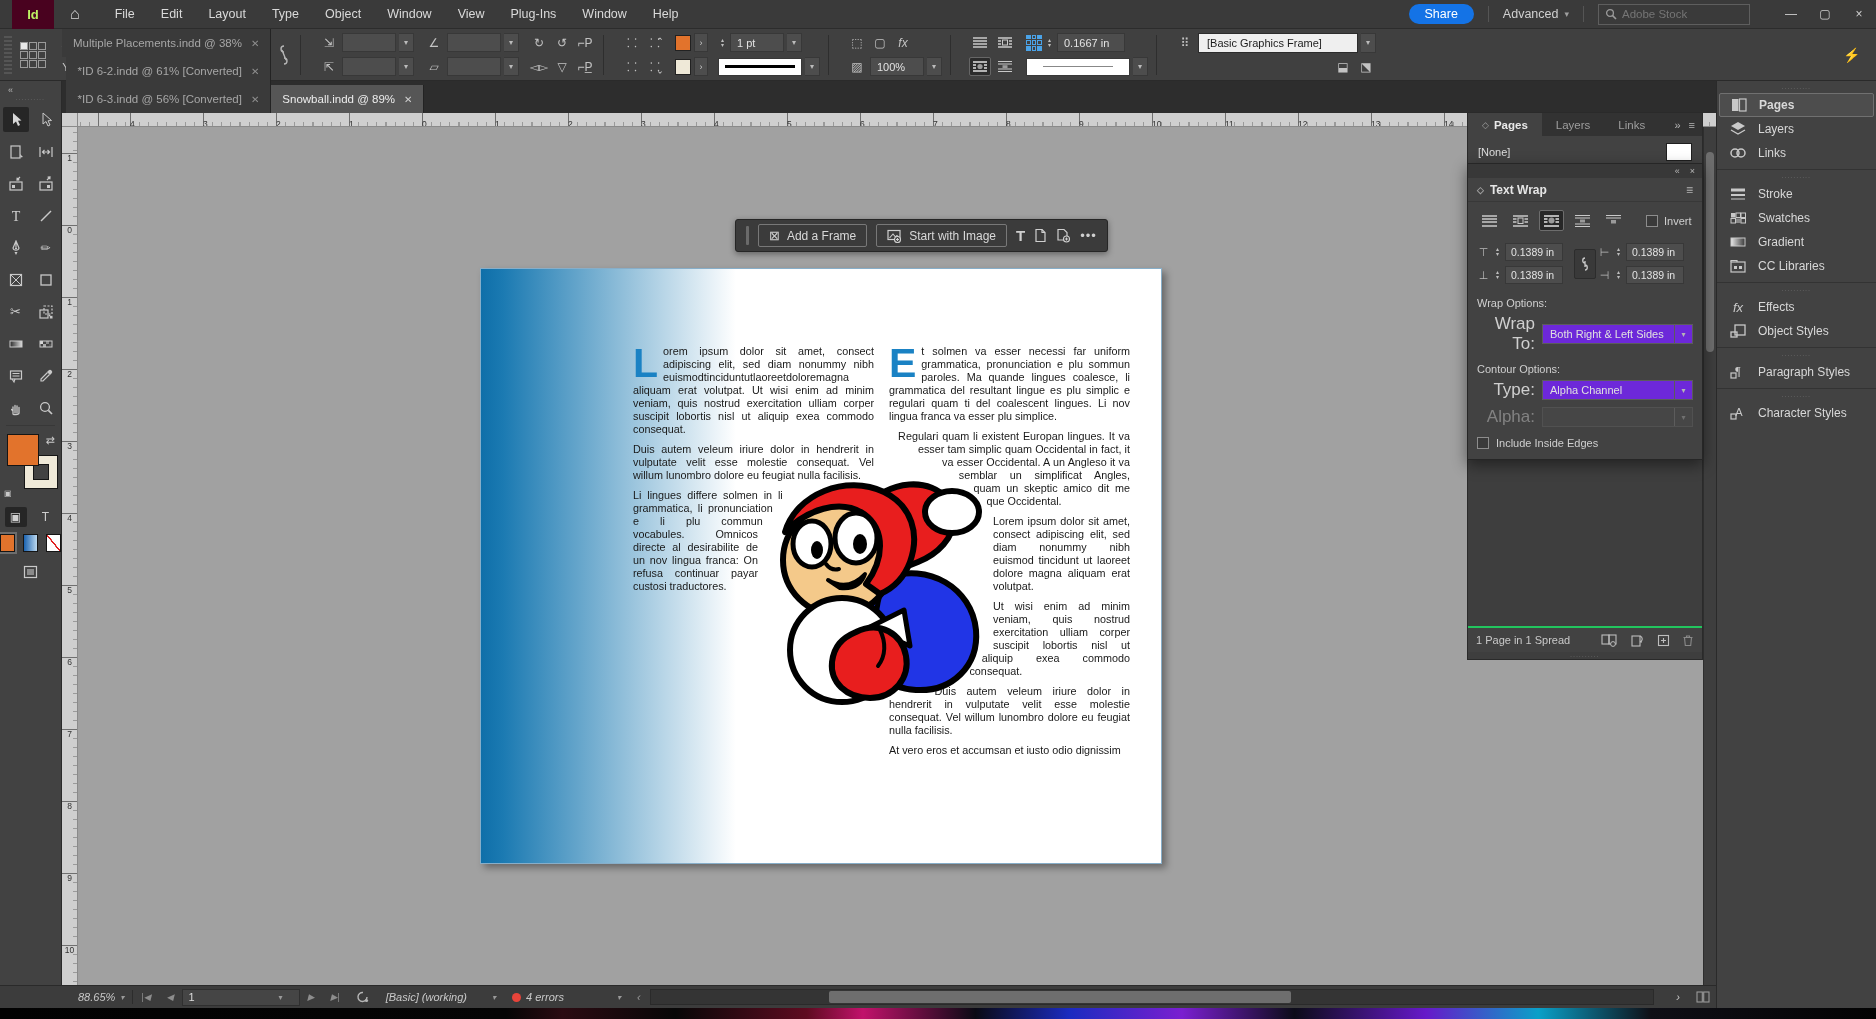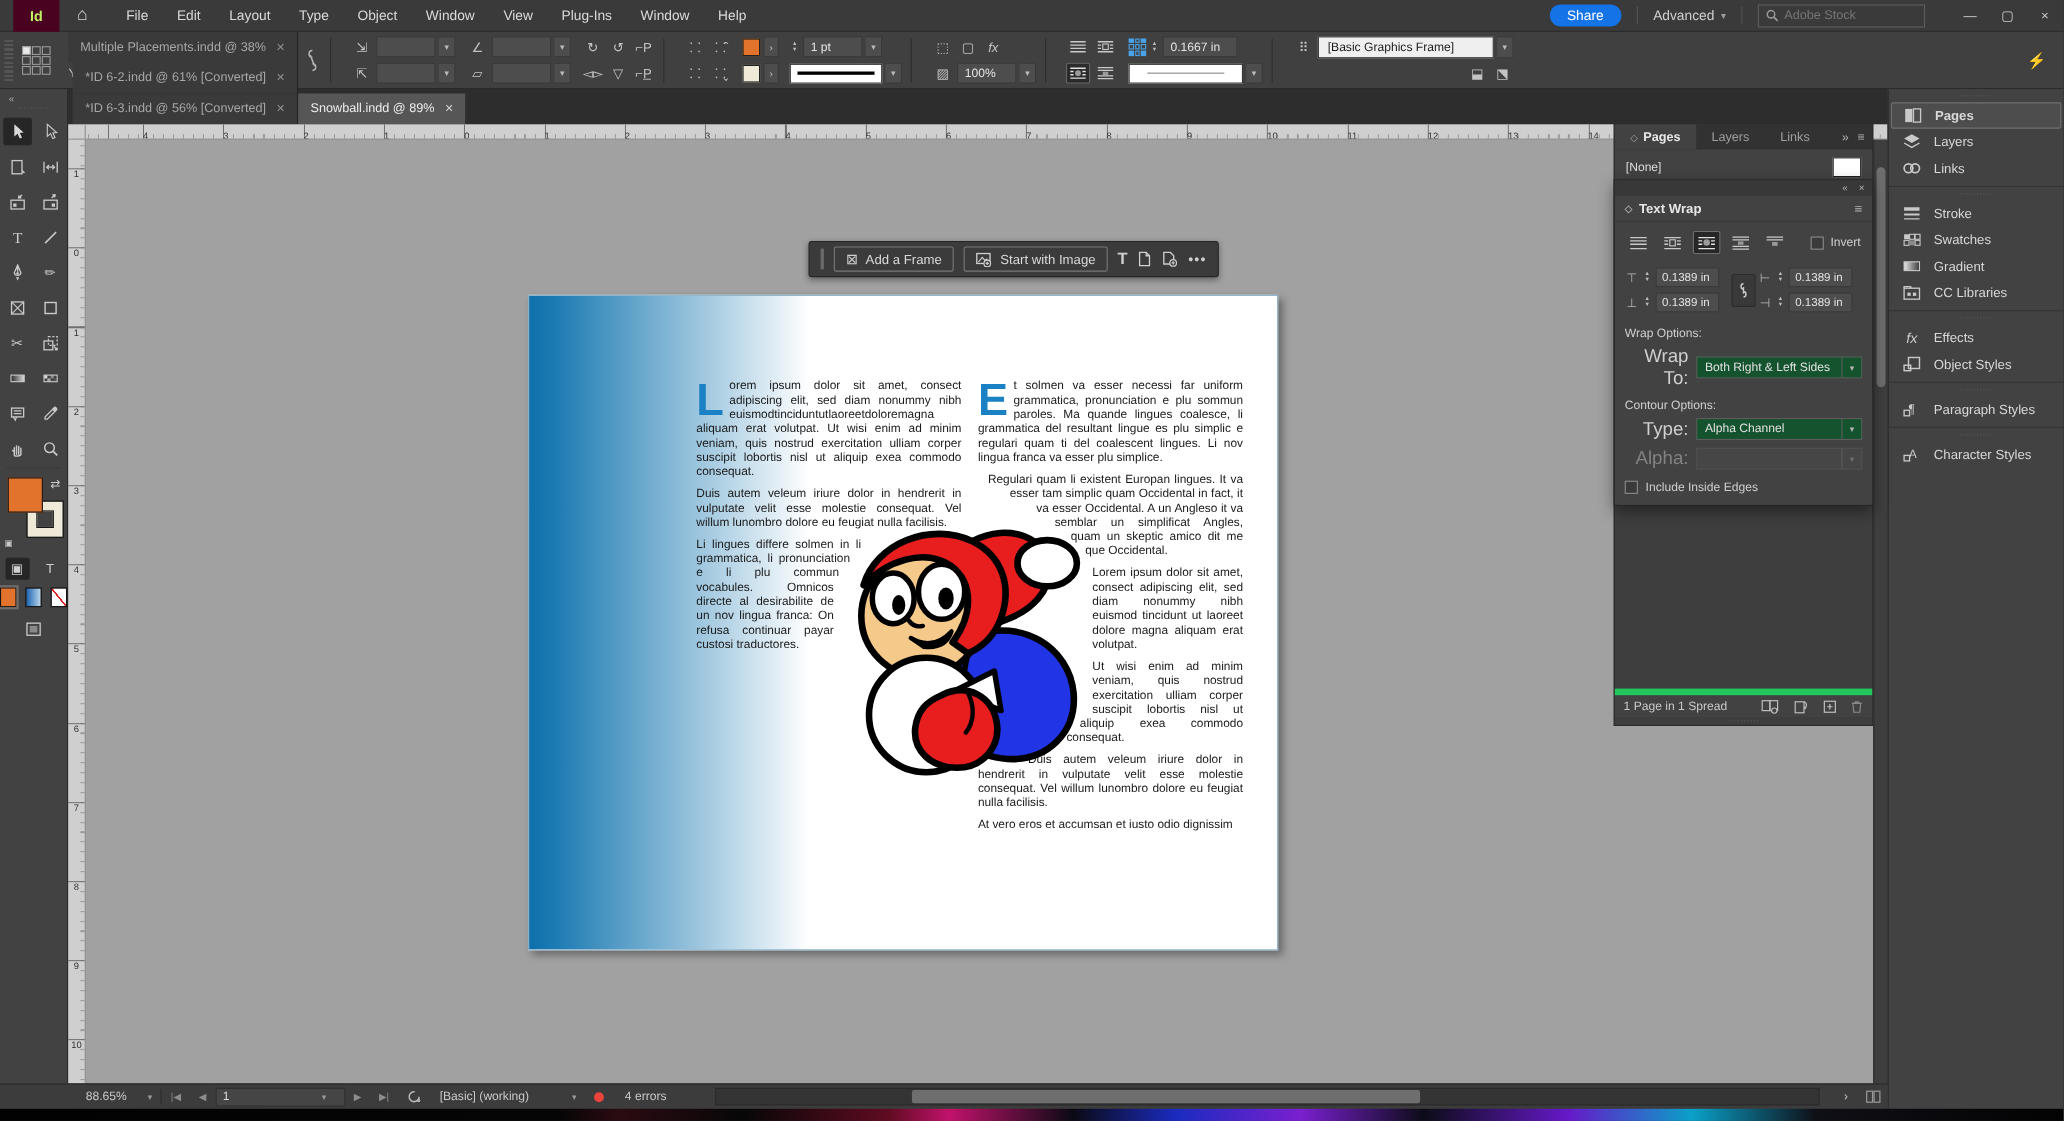--- a/index.html
+++ b/index.html
@@ -114,21 +114,21 @@
   .panelgroup { left:1467px; top:112px; width:236px; height:548px; background:#3e3e3e;
                 display:flex; flex-direction:column; border:1px solid #2a2a2a; }
   .pg-tabs { height:23px; background:#323232; display:flex; align-items:stretch; font-size:11.5px; }
   .pg-tab { padding:0 14px; display:flex; align-items:center; gap:5px; color:#9e9e9e; }
   .pg-tab.active { background:#424242; color:#e9e9e9; }
   .pg-tabs .right { margin-left:auto; display:flex; align-items:center; gap:8px; padding-right:7px; color:#b5b5b5; font-size:11px; }
   .pg-nonerow { height:32px; background:#424242; display:flex; align-items:center; font-size:11px; color:#ddd;
                 padding:0 10px; border-bottom:1px solid #363636; }
   .pg-nonerow .wsw { margin-left:auto; width:26px; height:18px; background:#fff; border:1px solid #1f1f1f; }
   .pg-fill { flex:1; background:#3e3e3e; }
-  .pg-bottom { height:26px; background:#424242; border-top:6px solid #22c55e; display:flex; align-items:center;
+  .pg-bottom { height:26px; background:#424242; border-top:2px solid #22c55e; display:flex; align-items:center;
                font-size:11px; color:#c9c9c9; padding:0 8px; gap:6px; }
   .pg-bottom .icons { margin-left:auto; display:flex; gap:12px; align-items:center; }
   .pg-grip { height:7px; display:flex; align-items:center; justify-content:center; color:#6d6d6d; font-size:7px; letter-spacing:1px; background:#3e3e3e; }
 
   
   .twpanel { left:1467px; top:163px; width:236px; background:#424242; border:1px solid #262626;
              box-shadow:0 5px 14px rgba(0,0,0,.45); z-index:6; }
   .tw-top { height:14px; background:#383838; display:flex; align-items:center; justify-content:flex-end;
             gap:10px; padding-right:7px; color:#b9b9b9; font-size:9px; }
   .tw-title { height:24px; display:flex; align-items:center; gap:6px; padding:0 9px; font-size:12px;
@@ -142,42 +142,42 @@
   .tw-offsets { display:grid; grid-template-columns:1fr 26px 1fr; padding:6px 9px; row-gap:5px; align-items:center; }
   .tw-cell { display:flex; align-items:center; gap:3px; }
   .tw-cell .ic { font-size:11px; color:#b9b9b9; width:13px; text-align:center; }
   .tw-fld { width:58px; height:18px; background:#4d4d4d; border:1px solid #383838; color:#e3e3e3;
             font-size:10.5px; display:flex; align-items:center; padding-left:5px; }
   .tw-chain { grid-row:1/3; grid-column:2; width:22px; height:30px; background:#393939; border:1px solid #2c2c2c;
               border-radius:2px; display:flex; align-items:center; justify-content:center; justify-self:center; }
   .tw-label { font-size:11px; color:#cfcfcf; padding:7px 9px 3px 9px; }
   .tw-row { display:flex; align-items:center; gap:7px; padding:2px 9px; }
   .tw-row .lab { font-size:17px; color:#cfcfcf; width:58px; text-align:right; }
-  .tw-dd { flex:1; height:20px; background:#14532d; border:1px solid #5c5c5c; display:flex; align-items:center;
+  .tw-dd { flex:1; height:20px; background:#6d28d9; border:1px solid #5c5c5c; display:flex; align-items:center;
            font-size:11px; color:#e0e0e0; padding-left:7px; }
   .tw-dd .chev { margin-left:auto; width:18px; height:100%; border-left:1px solid #5c5c5c; display:flex;
                  align-items:center; justify-content:center; font-size:8px; color:#b5b5b5; }
   .tw-dd.disabled { background:#464646; border-color:#515151; color:#7d7d7d; }
   .tw-dd.disabled .chev { color:#707070; }
   .tw-include { display:flex; align-items:center; gap:7px; font-size:11px; color:#cfcfcf; padding:8px 9px 10px 9px; }
 
   
   .dockright { left:1716px; top:81px; width:160px; height:927px; background:#424242; border-left:1px solid #2a2a2a; }
   .dr-grip { height:12px; display:flex; align-items:center; justify-content:center; color:#707070; font-size:7px; letter-spacing:1px; }
   .dr-item { height:24px; display:flex; align-items:center; gap:11px; padding:0 10px; font-size:12px; color:#d8d8d8; margin:0 2px; }
   .dr-item.active { background:#4d4d4d; border:1px solid #707070; border-radius:2px; }
   .dr-div { height:1px; background:#333; margin:4px 0 0 0; }
   .dr-ic { width:18px; display:flex; justify-content:center; }
 
   
   .vscroll { left:1703px; top:127px; width:13px; height:858px; background:#3e3e3e; border-left:1px solid #2e2e2e; }
   .vthumb { position:absolute; left:2px; top:25px; width:8px; height:200px; background:#6e6e6e; border-radius:4px; }
   .statusbar { left:0; top:985px; width:1716px; height:23px; background:#3c3c3c; border-top:1px solid #2a2a2a;
                display:flex; align-items:center; font-size:11px; color:#c9c9c9; }
-  .sb-item { display:flex; align-items:center; gap:19px; padding:0 8px; }
+  .sb-item { display:flex; align-items:center; gap:5px; padding:0 8px;font-style:italic; }
   .sb-sep { width:1px; height:14px; background:#2c2c2c; }
   .sb-fld { width:118px; height:17px; background:#454545; border:1px solid #2f2f2f; color:#ddd; font-size:11px;
             display:flex; align-items:center; padding-left:6px; }
   .sb-fld input { background:transparent; border:0; outline:none; color:#ddd; width:90px; font-size:11px;
                   font-family:"Liberation Sans",sans-serif; }
   .err-dot { width:9px; height:9px; border-radius:50%; background:#e8443a; }
   .hscroll { position:absolute; left:650px; top:3px; width:1004px; height:16px; background:#343434; border:1px solid #2a2a2a; }
   .hthumb { position:absolute; left:178px; top:1px; width:462px; height:12px; background:#6e6e6e; border-radius:2px; }
 
   

